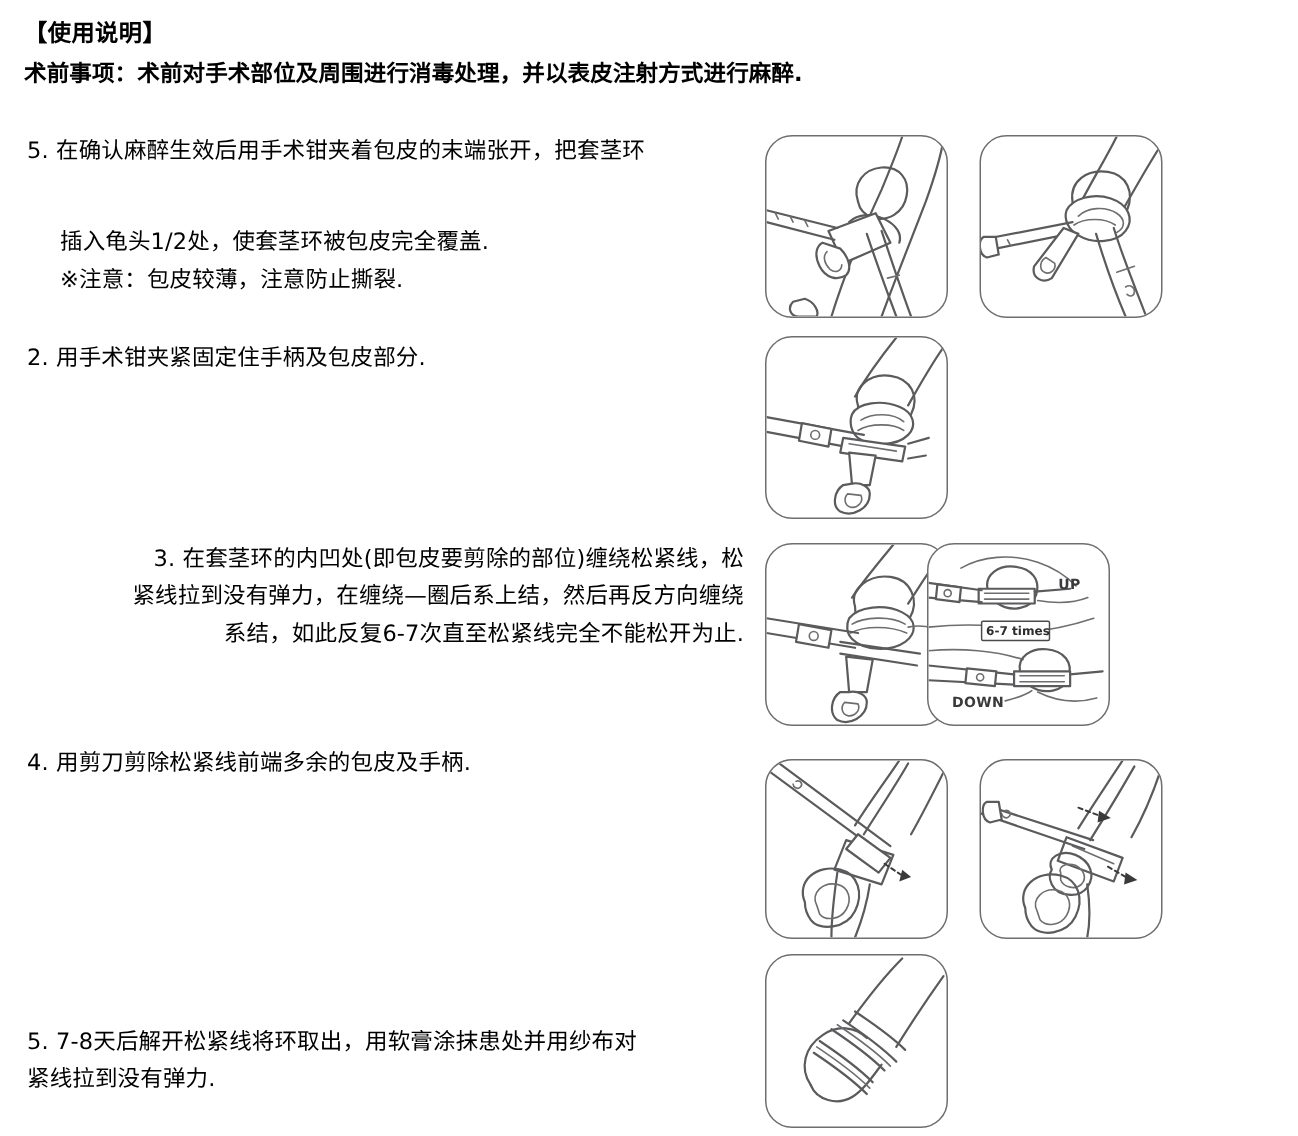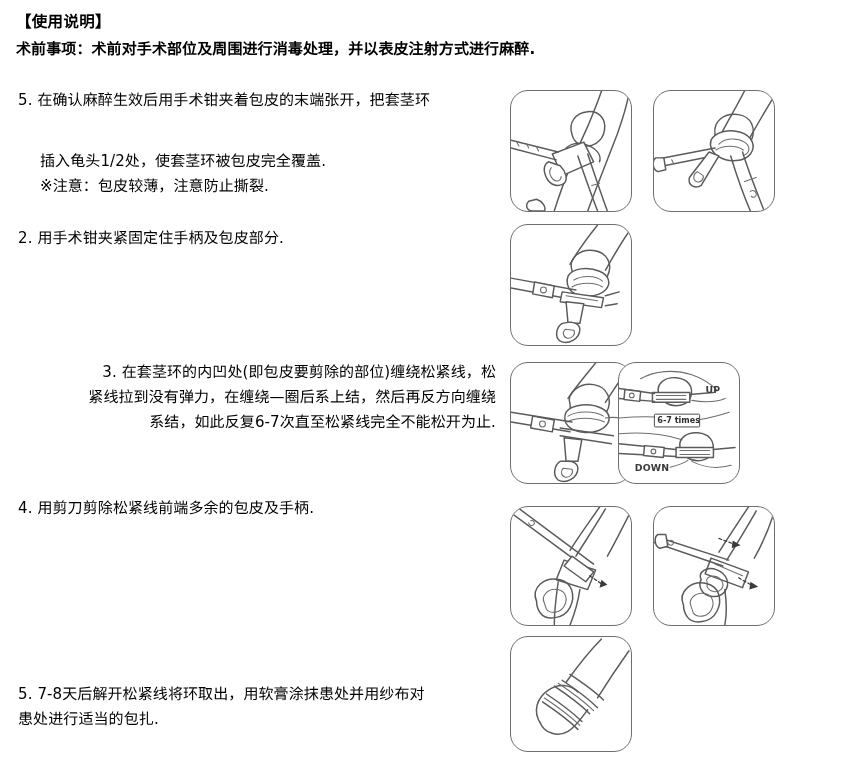--- a/index.html
+++ b/index.html
@@ -175,21 +175,21 @@
     <div class="step-line">紧线拉到没有弹力，在缠绕—圈后系上结，然后再反方向缠绕</div>
     <div class="step-line">系结，如此反复6-7次直至松紧线完全不能松开为止.</div>
   </div>
 
   <div class="step step-4">
     <div class="step-line">4. 用剪刀剪除松紧线前端多余的包皮及手柄.</div>
   </div>
 
   <div class="step step-5">
     <div class="step-line">5. 7-8天后解开松紧线将环取出，用软膏涂抹患处并用纱布对</div>
-    <div class="step-line">患处进行适当的包扎.</div>
+    <div class="step-line">紧线拉到没有弹力.</div>
   </div>
 
 </div>
 
 <div class="figures">
 
   <div class="panel p1a">
     <svg viewBox="0 0 122 122">
 
       <path class="ln" d="M44 122 C 52 96, 66 62, 78 36 C 83 24, 88 12, 92 0"></path>

